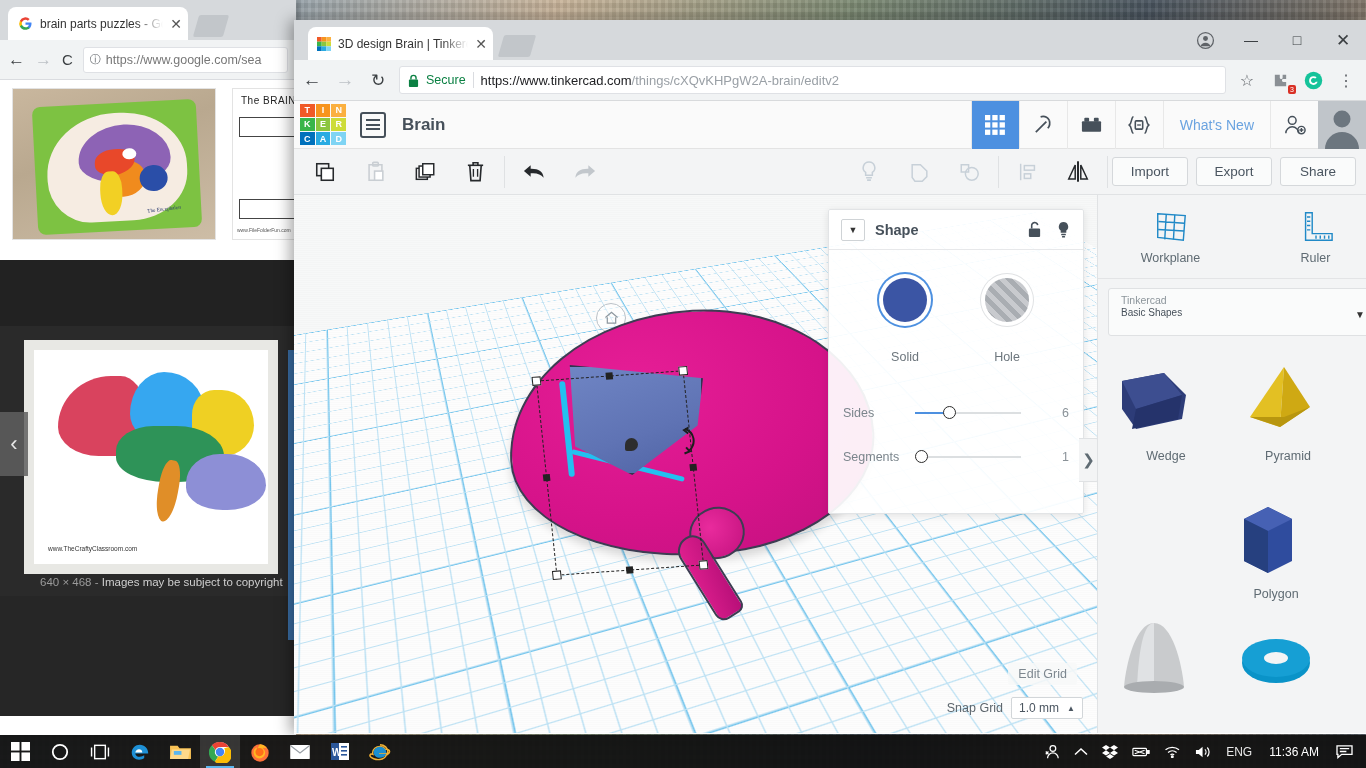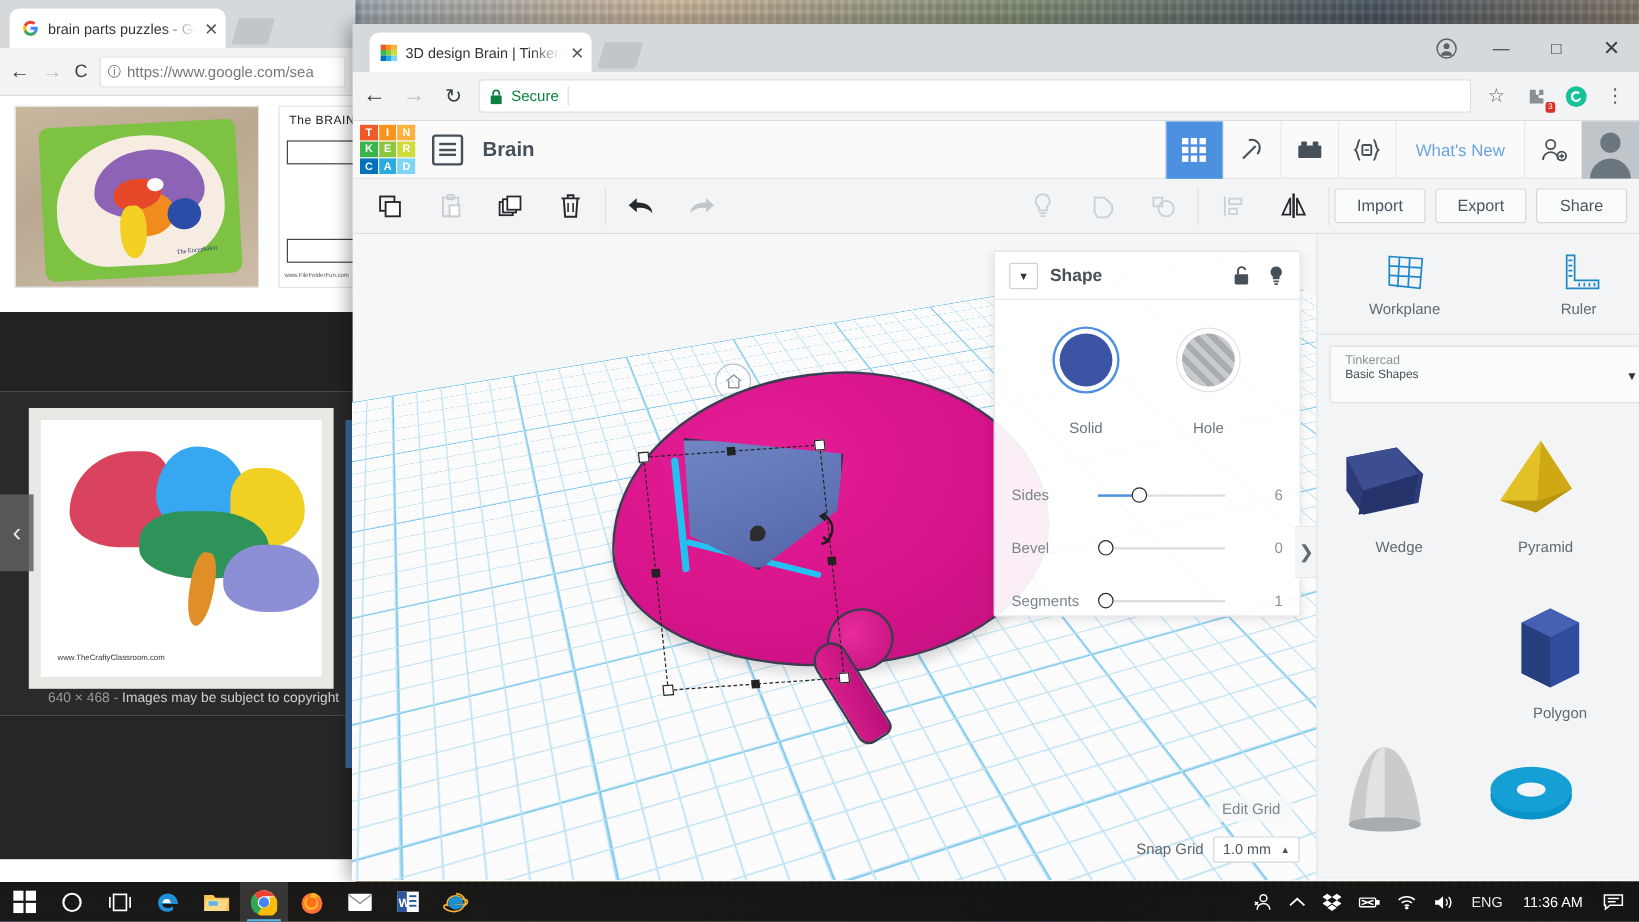--- a/index.html
+++ b/index.html
@@ -474,20 +474,21 @@
       <div class="tbtn" style="font-size:17px;color:#3c4043;">↻</div>
       <div class="fg-omnibox">
         <span>
           <svg width="11" height="13" viewBox="0 0 12 14">
             <rect x="1" y="6" width="10" height="8" rx="1" fill="#0b8043"></rect>
             <path d="M3.2 6V4.2a2.8 2.8 0 0 1 5.6 0V6" fill="none" stroke="#0b8043" stroke-width="1.5"></path>
           </svg>
         </span>
         <span class="secure">Secure</span>
         <span class="omni-div"></span>
+        <span class="url"><b>https://www.tinkercad.com</b><span>/things/cXQvKHPgW2A-brain/editv2</span></span>
       </div>
       <div class="tbtn" style="font-size:16px;color:#5f6368;">☆</div>
       <div class="tbtn" style="position:relative;">
         <svg width="17" height="17" viewBox="0 0 24 24" fill="#8a8f94">
           <path d="M4 4h7v4a2 2 0 1 0 4 0V4h5v6h-4a2 2 0 1 0 0 4h4v6H4z"></path>
         </svg>
         <span class="ext-badge">3</span>
       </div>
       <div class="tbtn">
         <svg width="19" height="19" viewBox="0 0 24 24">
@@ -759,28 +760,20 @@
             <div class="slider-row" style="margin-top:30px">
               <div class="sl-name">Sides</div>
               <div class="sl-track">
                 <div class="rail"></div>
                 <div class="fill" style="width:26%"></div>
                 <div class="knob" style="left:24%"></div>
               </div>
               <div class="sl-val">6</div>
             </div>
             <div class="slider-row">
-              <div class="sl-name">Bevel</div>
-              <div class="sl-track">
-                <div class="rail"></div>
-                <div class="knob" style="left:0"></div>
-              </div>
-              <div class="sl-val">0</div>
-            </div>
-            <div class="slider-row">
               <div class="sl-name">Segments</div>
               <div class="sl-track">
                 <div class="rail"></div>
                 <div class="knob" style="left:0"></div>
               </div>
               <div class="sl-val">1</div>
             </div>
           </div>
         </div>
 
@@ -836,21 +829,21 @@
                 <svg width="96" height="82" viewBox="0 0 96 82">
                   <path d="M56 8L22 58l30 10z" fill="#e3c023"></path>
                   <path d="M56 8l26 40-30 20z" fill="#cfa913"></path>
                   <path d="M22 58l30 10 30-20-26 10z" fill="#b8960f"></path>
                 </svg>
               </div>
               <div class="nm">Pyramid</div>
             </div>
 
 
-            <div class="shape-cell" style="left:142px;top:152px;">
+            <div class="shape-cell" style="left:118px;top:152px;">
               <div class="sc-art">
                 <svg width="96" height="82" viewBox="0 0 96 82">
                   <path d="M28 22l24-12 24 12v42L52 76 28 64z" fill="#2f4c9e"></path>
                   <path d="M52 10l24 12-24 12-24-12z" fill="#4661b4"></path>
                   <path d="M52 34v42L28 64V22z" fill="#26407f"></path>
                 </svg>
               </div>
               <div class="nm">Polygon</div>
             </div>
 

